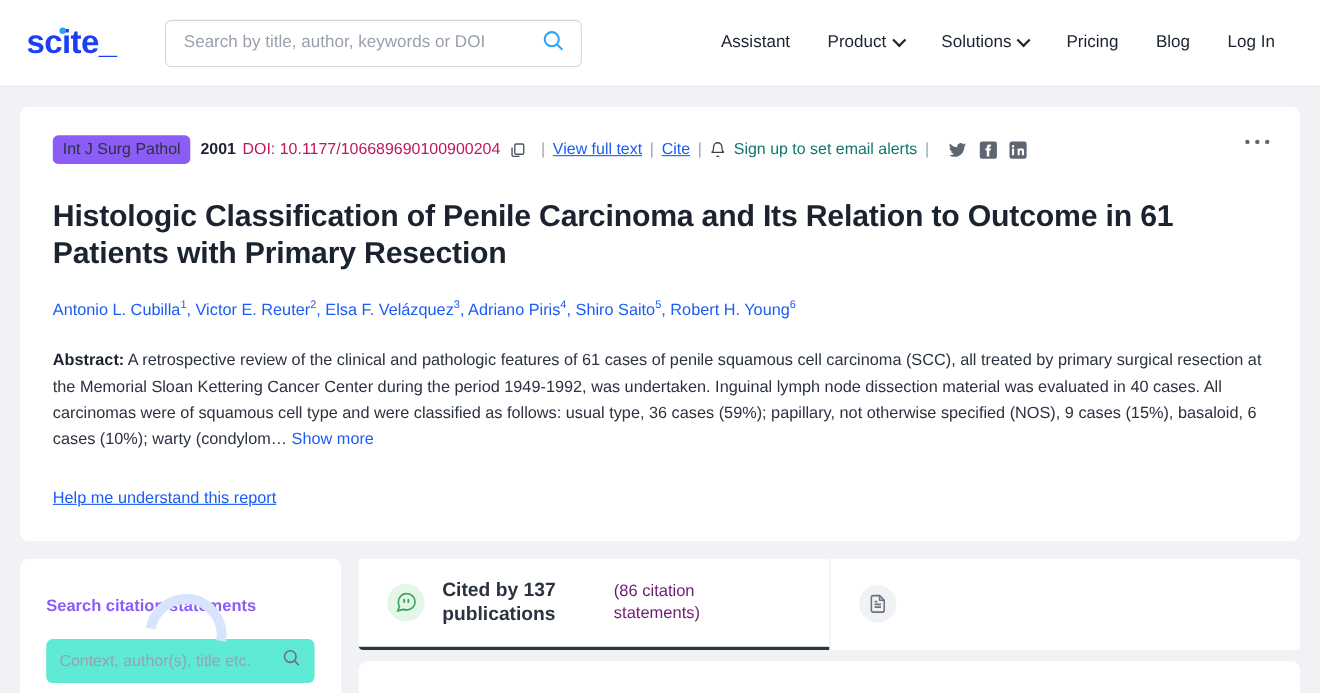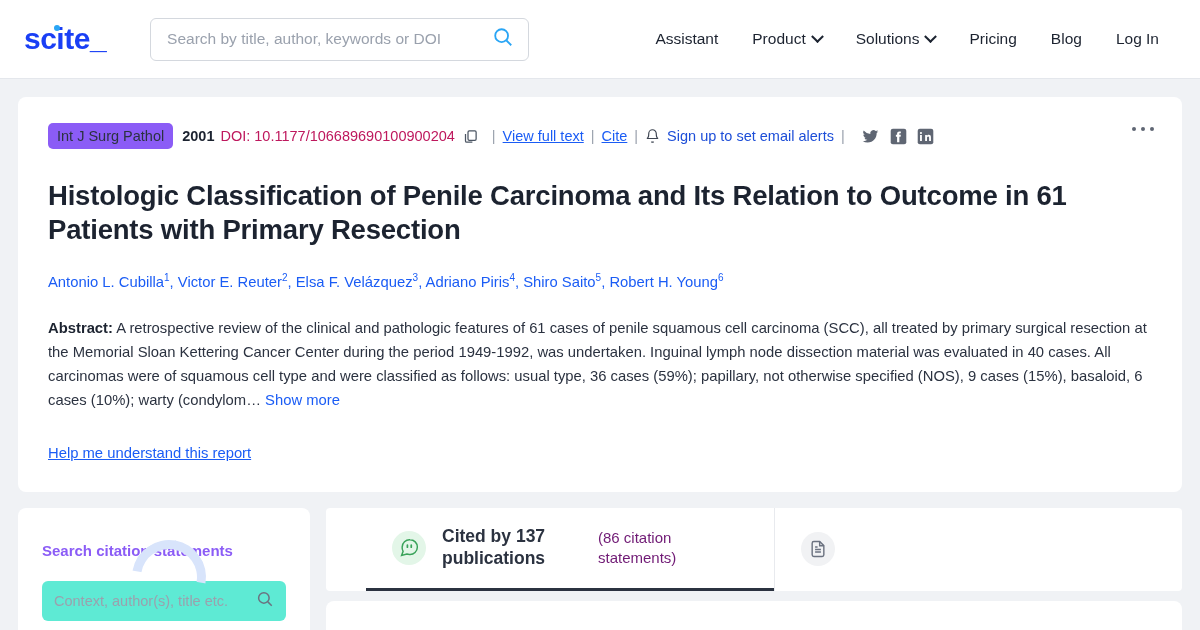--- a/index.html
+++ b/index.html
@@ -69,21 +69,21 @@
   .journal-badge {
     background: #8b5cf6; color: #2b3240; border-radius: 5px;
     padding: 5px 9px; font-size: 14.5px; margin-right: 9px;
   }
   .year { font-weight: 700; color: #1c2330; margin-right: 6px; }
   .doi { color: #be185d; }
   .copy-icon { margin: 0 7px 0 8px; display: inline-flex; cursor: pointer; }
   .sep { color: #9aa1ad; margin: 0 7px; }
   .meta a { color: #1a5cf5; text-decoration: underline; cursor: pointer; }
   .bell { margin-right: 7px; display: inline-flex; }
-  .alerts { color: #1d4ed8; }
+  .alerts { color: #0f766e; }
   .socials { display: flex; align-items: center; gap: 10px; margin-left: 9px; }
   .socials span { cursor: pointer; display: inline-flex; }
 
   .kebab {
     position: absolute; right: 24px; top: 26px; display: flex; gap: 5px;
     cursor: pointer; padding: 4px;
   }
   .kebab i { width: 4px; height: 4px; border-radius: 50%; background: #5f6673; display: block; }
 
   .title {
@@ -125,21 +125,20 @@
     position: absolute; left: 114px; top: 32px;
     width: 74px; height: 74px; border-radius: 50%;
     border: 9px solid transparent; border-top-color: #d8e4fb;
     border-right-color: #d8e4fb; transform: rotate(-35deg);
   }
 
   .tabs-wrap { flex: 1; }
   .tabs {
     background: #fff; border-radius: 4px; display: flex; overflow: hidden;
     height: 83px;
-    padding-left: 40px;
   }
   .tab {
     flex: 1; display: flex; align-items: center; gap: 16px;
     padding: 0 26px; cursor: pointer; position: relative;
   }
   .tab.active { border-bottom: 3px solid #2b3240; }
   .tab + .tab { border-left: 1px solid #e8eaee; }
   .tab-icon {
     width: 34px; height: 34px; border-radius: 50%;
     display: flex; align-items: center; justify-content: center; flex: none;

